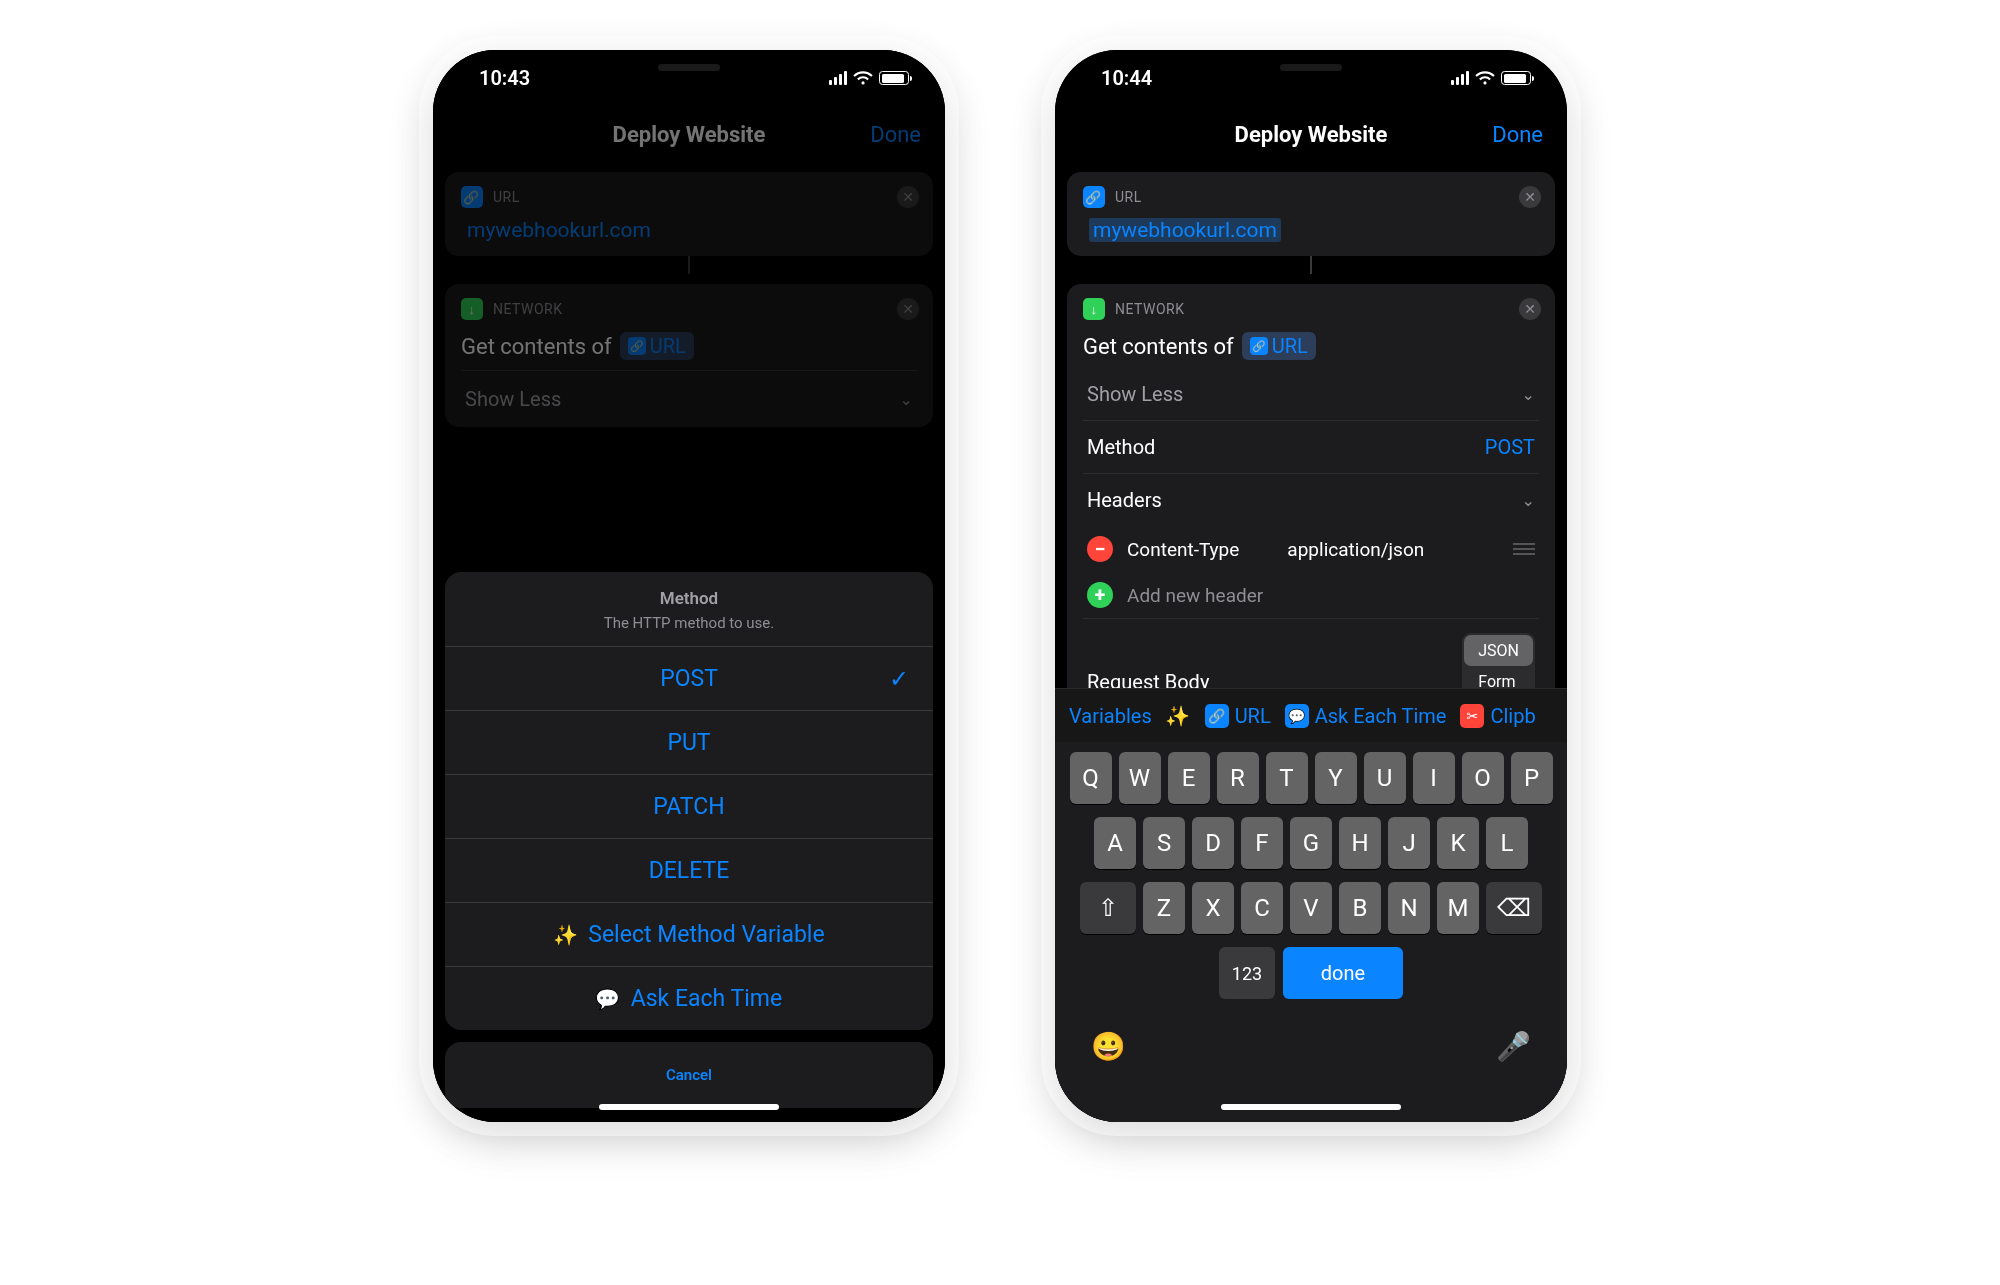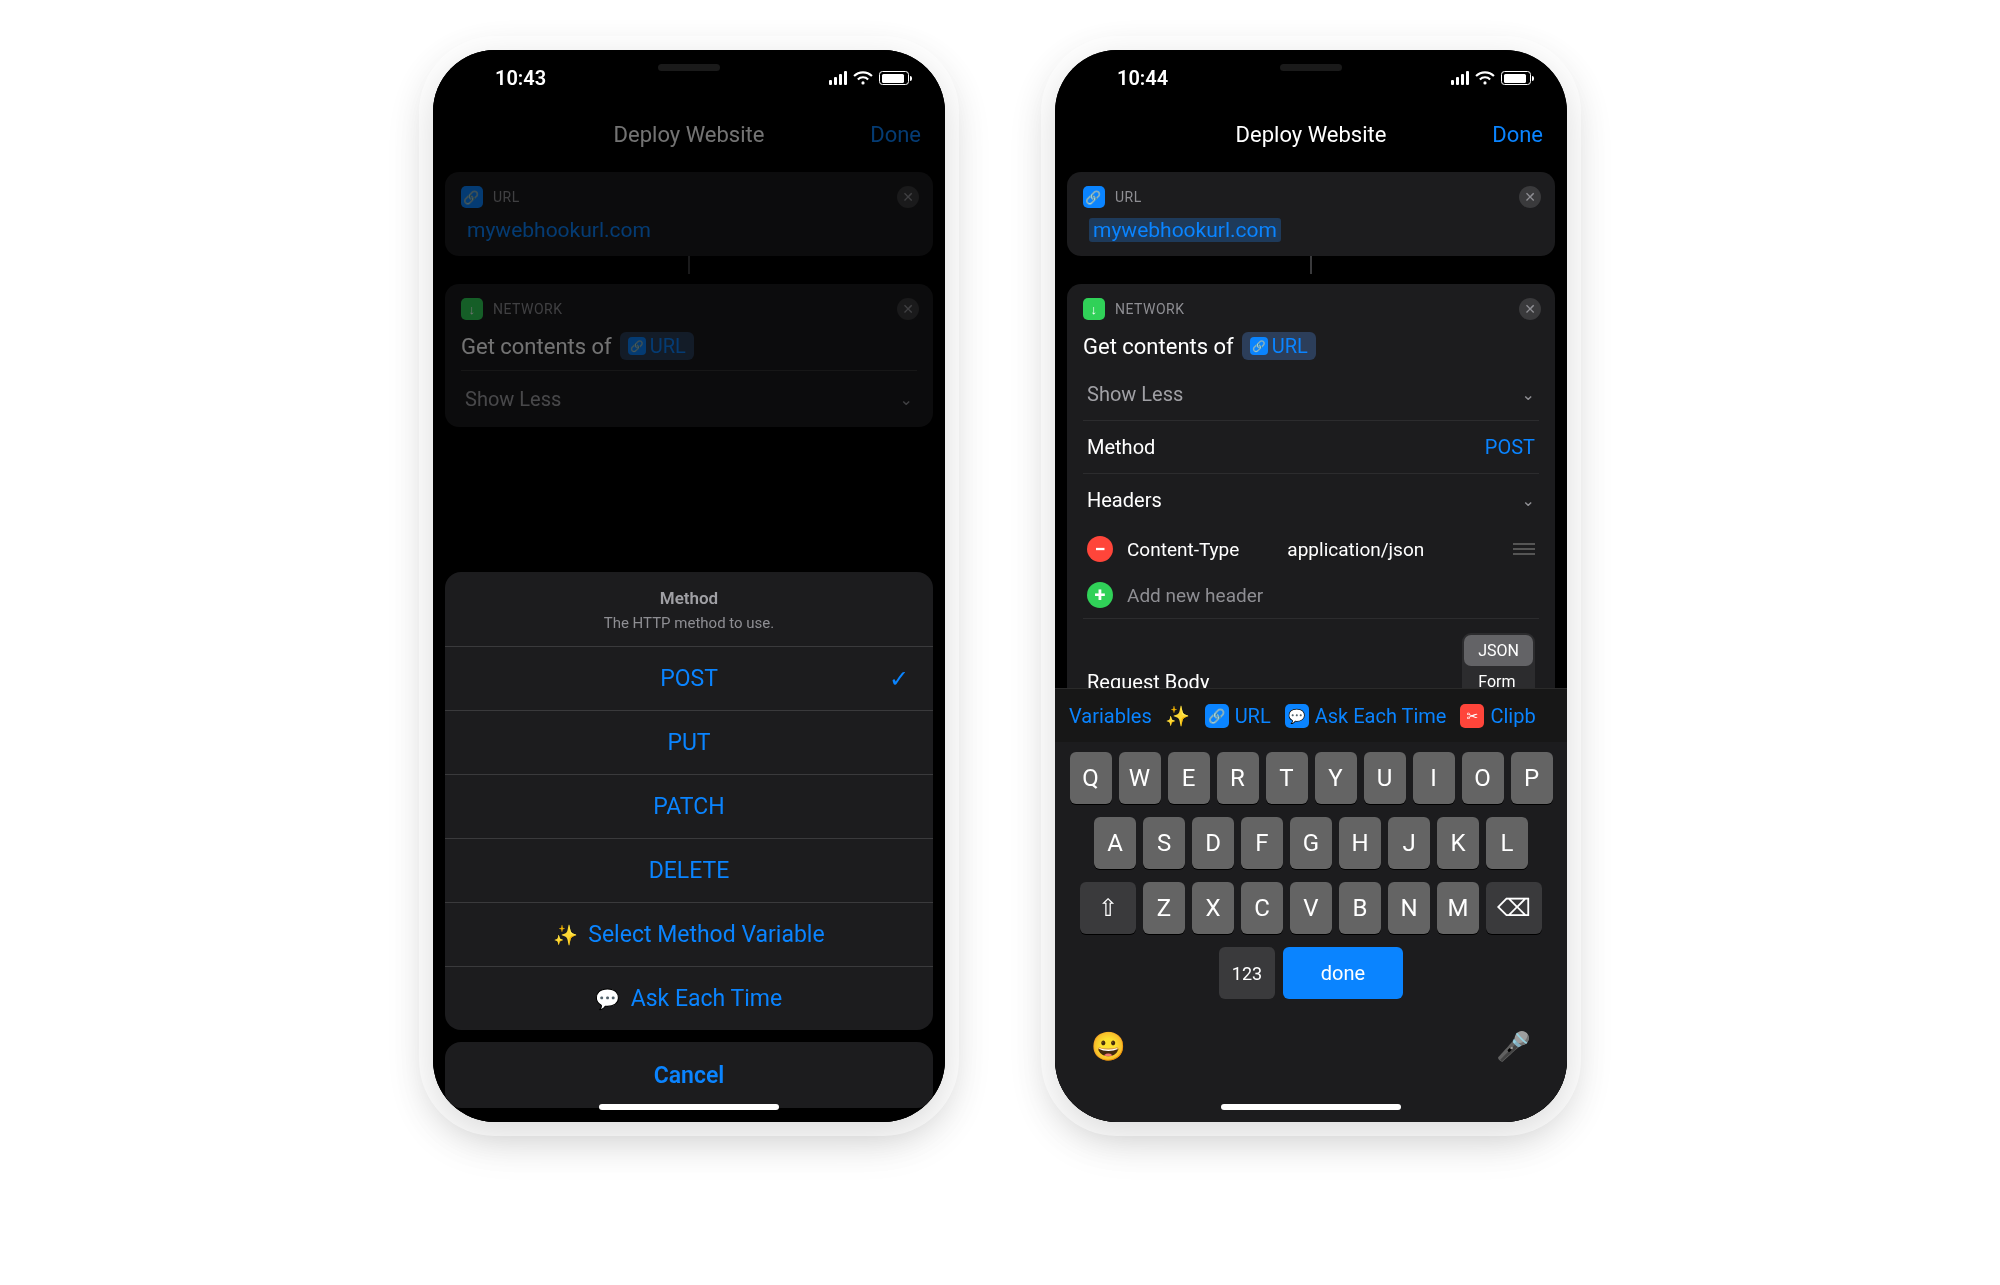--- a/index.html
+++ b/index.html
@@ -8,36 +8,36 @@
     width: 512px; height: 1072px; background: #000; border-radius: 62px;
     box-shadow: 0 12px 40px rgba(0,0,0,0.15), 0 0 0 14px #fff, 0 14px 50px rgba(0,0,0,0.12);
     position: relative; overflow: hidden;
   }
   .notch {
     position: absolute; top: 0; left: 50%; transform: translateX(-50%);
     width: 260px; height: 40px; background: #000; border-radius: 0 0 24px 24px; z-index: 50;
   }
   .speaker { position: absolute; top: 14px; left: 50%; transform: translateX(-50%); width: 62px; height: 7px; background: #1a1a1a; border-radius: 4px; }
   .statusbar {
-    position: absolute; top: 0; left: 16px; right: 0; height: 56px;
+    position: absolute; top: 0; left: 0; right: 0; height: 56px;
     display: flex; justify-content: space-between; align-items: center; padding: 0 36px 0 46px; color: #fff; font-size: 20px; font-weight: 600; z-index: 40;
   }
   .sb-right { display: flex; gap: 6px; align-items: center; }
   .signal { display: inline-flex; align-items: flex-end; gap: 1.5px; }
   .signal span { width: 3.5px; background: #fff; display: inline-block; border-radius: 1px; }
   .signal span:nth-child(1){height:5px}.signal span:nth-child(2){height:8px}.signal span:nth-child(3){height:11px}.signal span:nth-child(4){height:14px}
   .battery { width: 30px; height: 14px; border: 1.5px solid #fff; border-radius: 3.5px; position: relative; }
   .battery::after { content:""; position:absolute; right:-4px; top:3.5px; width:2.5px;height:5px;background:#fff;border-radius:0 2px 2px 0;}
   .battery .fill { position:absolute; left:1.5px; top:1.5px; bottom:1.5px; width: 22px; background:#fff; border-radius:1.5px;}
   .screen { position: absolute; top: 0; left: 0; right: 0; bottom: 0; background: #000; }
   .nav {
     position: absolute; top: 56px; left: 0; right: 0; height: 56px;
     display: flex; align-items: center; justify-content: center; color: #fff;
   }
-  .nav-title { font-size: 22px; font-weight: 400; color: #fff; }
+  .nav-title { font-size: 22px; font-weight: 700; color: #fff; }
   .nav-done { position: absolute; right: 24px; color: #0a84ff; font-size: 22px; font-weight: 400; }
   .content { position: absolute; top: 112px; left: 0; right: 0; bottom: 0; padding: 0 12px; }
   .card {
     background: #1c1c1e; border-radius: 14px; margin-top: 10px; padding: 14px 16px; position: relative;
   }
   .card-header { display: flex; align-items: center; gap: 10px; font-size: 14px; color: #8e8e93; letter-spacing: 0.5px; }
   .icon-box { width: 22px; height: 22px; border-radius: 5px; display:flex;align-items:center;justify-content:center; font-size:13px; color:#fff; }
   .icon-url { background: #0a84ff; }
   .icon-net { background: #30d158; }
   .card-close { position:absolute; top:14px; right:14px; width:22px;height:22px;border-radius:50%;background:#3a3a3c;display:flex;align-items:center;justify-content:center;color:#8e8e93;font-size:14px;}
@@ -56,21 +56,21 @@
   .sheet {
     position:absolute; left:12px; right:12px; bottom:14px;
   }
   .sheet-group { background:#1c1c1e; border-radius:16px; overflow:hidden; margin-bottom:12px; }
   .sheet-header { text-align:center; padding:16px 12px 14px; }
   .sheet-header .t1 { color:#a0a0a5; font-size:17px; font-weight:600;}
   .sheet-header .t2 { color:#8e8e93; font-size:15px; margin-top:6px;}
   .sheet-item { height:64px; display:flex;align-items:center;justify-content:center;color:#0a84ff;font-size:23px;border-top:0.5px solid #3a3a3c; position:relative;}
   .sheet-item .check { position:absolute; right:24px; color:#0a84ff; font-size:24px;}
   .sheet-item .lefticon { margin-right:10px;font-size:20px;}
-  .sheet-cancel { background:#1c1c1e;border-radius:16px;height:66px;display:flex;align-items:center;justify-content:center;color:#0a84ff;font-size:23px;font-weight:600;}
+  .sheet-cancel { background:#1c1c1e;border-radius:16px;height:66px;display:flex;align-items:center;justify-content:center;color:#0a84ff;font-size:15px;font-weight:600;}
 
   
   .list { margin-top: 8px; }
   .p2row { display:flex;justify-content:space-between;align-items:center;padding:14px 4px;color:#fff;font-size:20px;border-top:0.5px solid #2c2c2e;}
   .p2row.muted { color:#a0a0a5;}
   .p2row .val { color:#0a84ff;}
   .hdr-row { display:flex;align-items:center;padding:10px 4px;gap:14px;color:#fff;font-size:19px;}
   .minus-btn{width:26px;height:26px;border-radius:50%;background:#ff453a;color:#fff;display:flex;align-items:center;justify-content:center;font-size:20px;font-weight:700;}
   .plus-btn{width:26px;height:26px;border-radius:50%;background:#30d158;color:#fff;display:flex;align-items:center;justify-content:center;font-size:20px;font-weight:700;}
   .drag{margin-left:auto;display:flex;flex-direction:column;gap:3px;}

